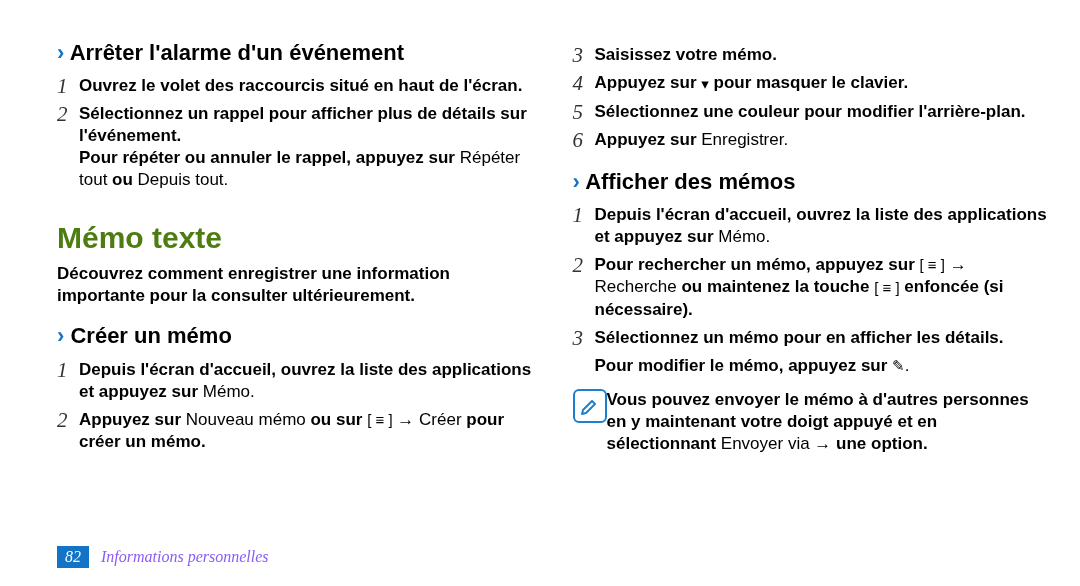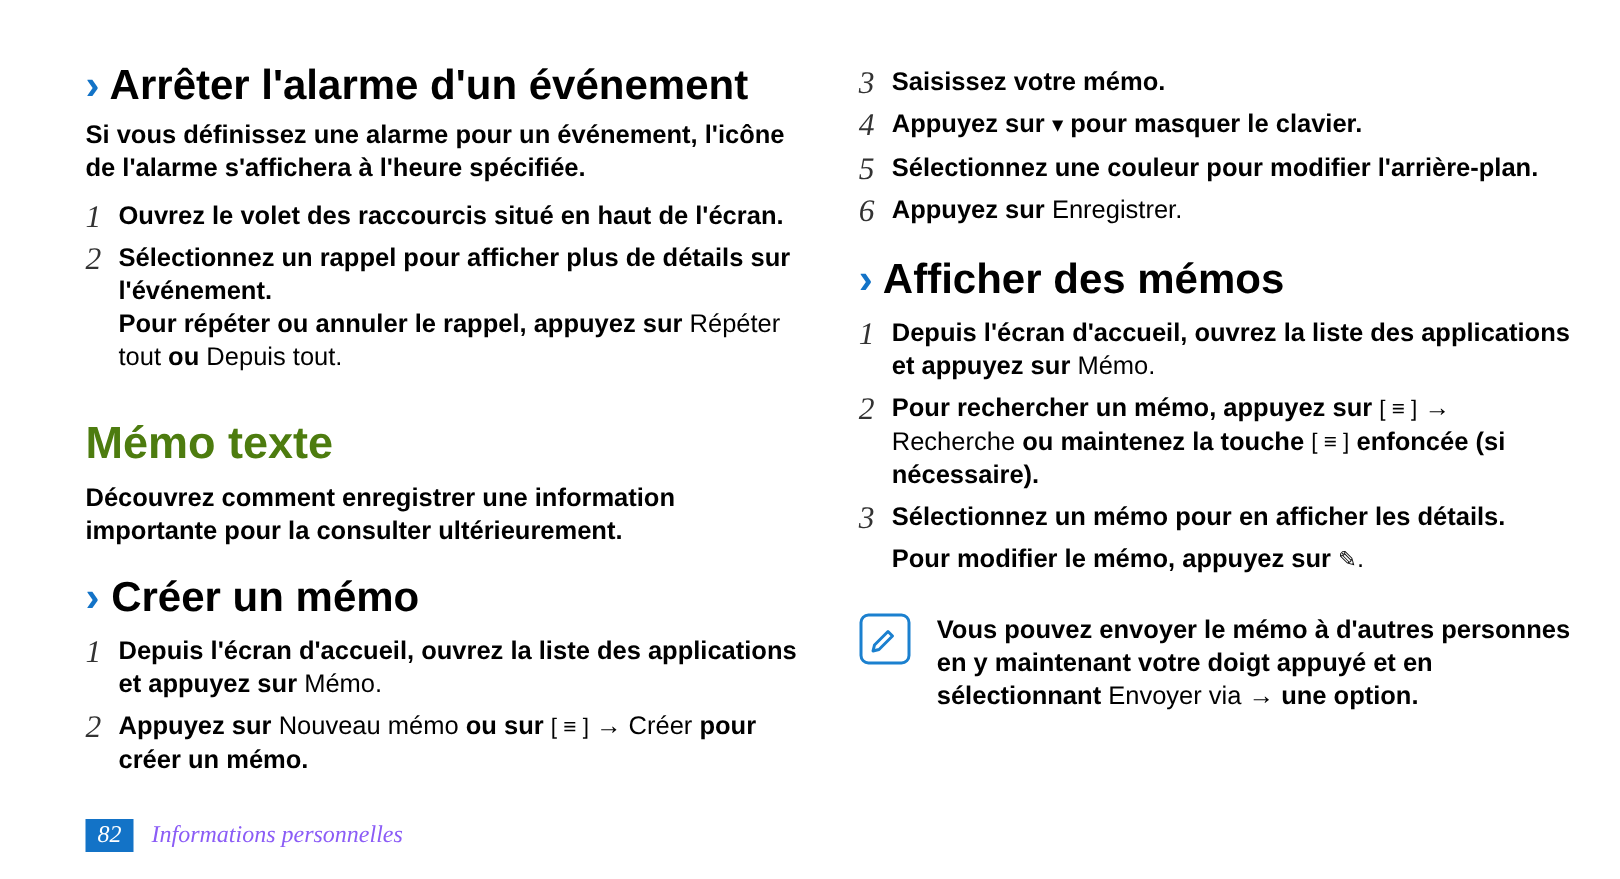--- a/index.html
+++ b/index.html
@@ -20,21 +20,21 @@
     position: relative;
     height: 528px;
   }
   .col {
     width: 510px;
     display: flex;
     flex-direction: column;
     gap: 2px;
   }
   .heading-h3 {
-    font-size: 28px;
+    font-size: 22px;
     font-weight: 700;
     margin: 0 0 3px 0;
     line-height: 1.2;
   }
   .heading-h3 .chev {
     color: #1373c7;
   }
   .body-text {
     font-size: 17px;
     line-height: 22px;
@@ -76,22 +76,22 @@
   .icon-square {
     display: inline-block;
     font-family: "Segoe UI Symbol", "Arial", sans-serif;
     font-size: 15px;
     vertical-align: middle;
   }
   .note-row {
     display: flex;
     flex-direction: row;
     align-items: flex-start;
-    gap: 18px;
-    margin-top: 22px;
+    gap: 0;
+    margin-top: 10px;
   }
   .note-icon {
     width: 30px;
     height: 30px;
     border: 2px solid #1b80cf;
     border-radius: 6px;
     flex: none;
     color: #1b80cf;
     display: flex;
     align-items: center;
@@ -126,21 +126,20 @@
 </head>
 <body>
 
 <div class="page">
 
   <div class="col">
     <h3 class="heading-h3">
       <span class="chev">›</span>
       <span>Arrêter l'alarme d'un événement</span>
     </h3>
-    <p class="body-text bold">Si vous définissez une alarme pour un événement, l'icône de l'alarme s'affichera à l'heure spécifiée.</p>
 
     <div class="numlist">
       <div class="numitem">
         <div class="num-digit">1</div>
         <div class="num-content">
           <span class="bold">Ouvrez le volet des raccourcis situé en haut de l'écran.</span>
         </div>
       </div>
       <div class="numitem">
         <div class="num-digit">2</div>

